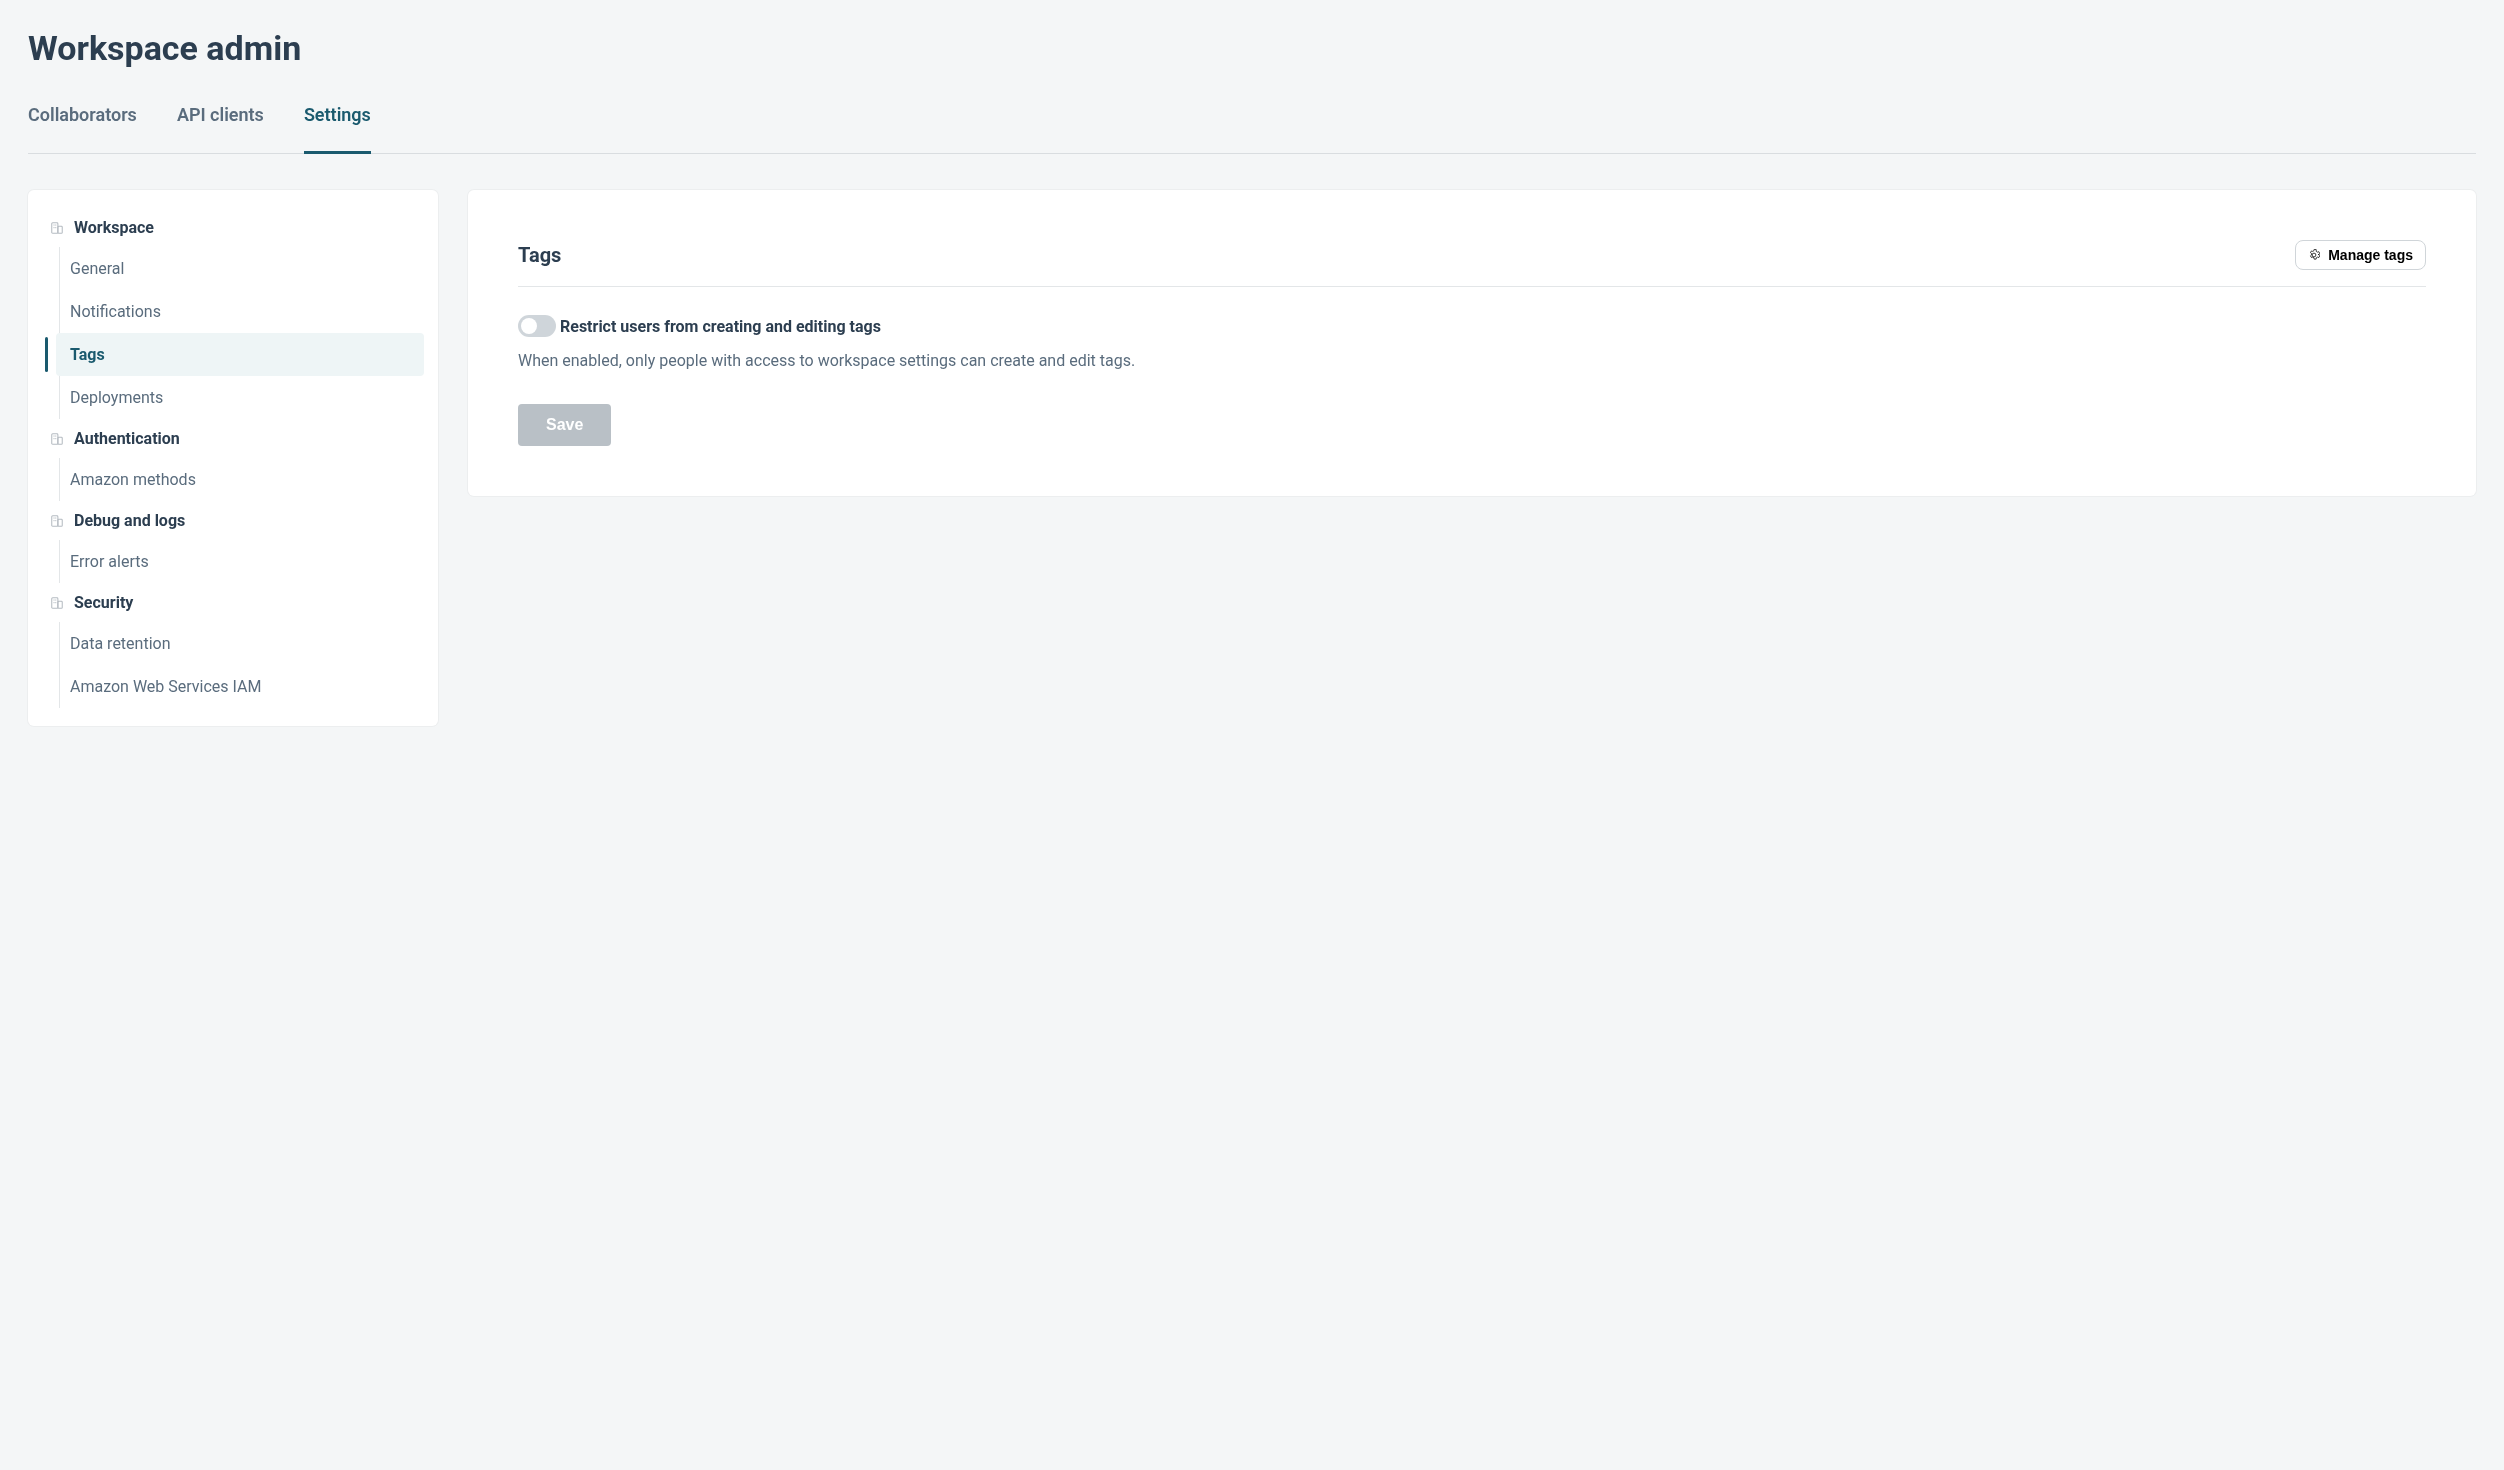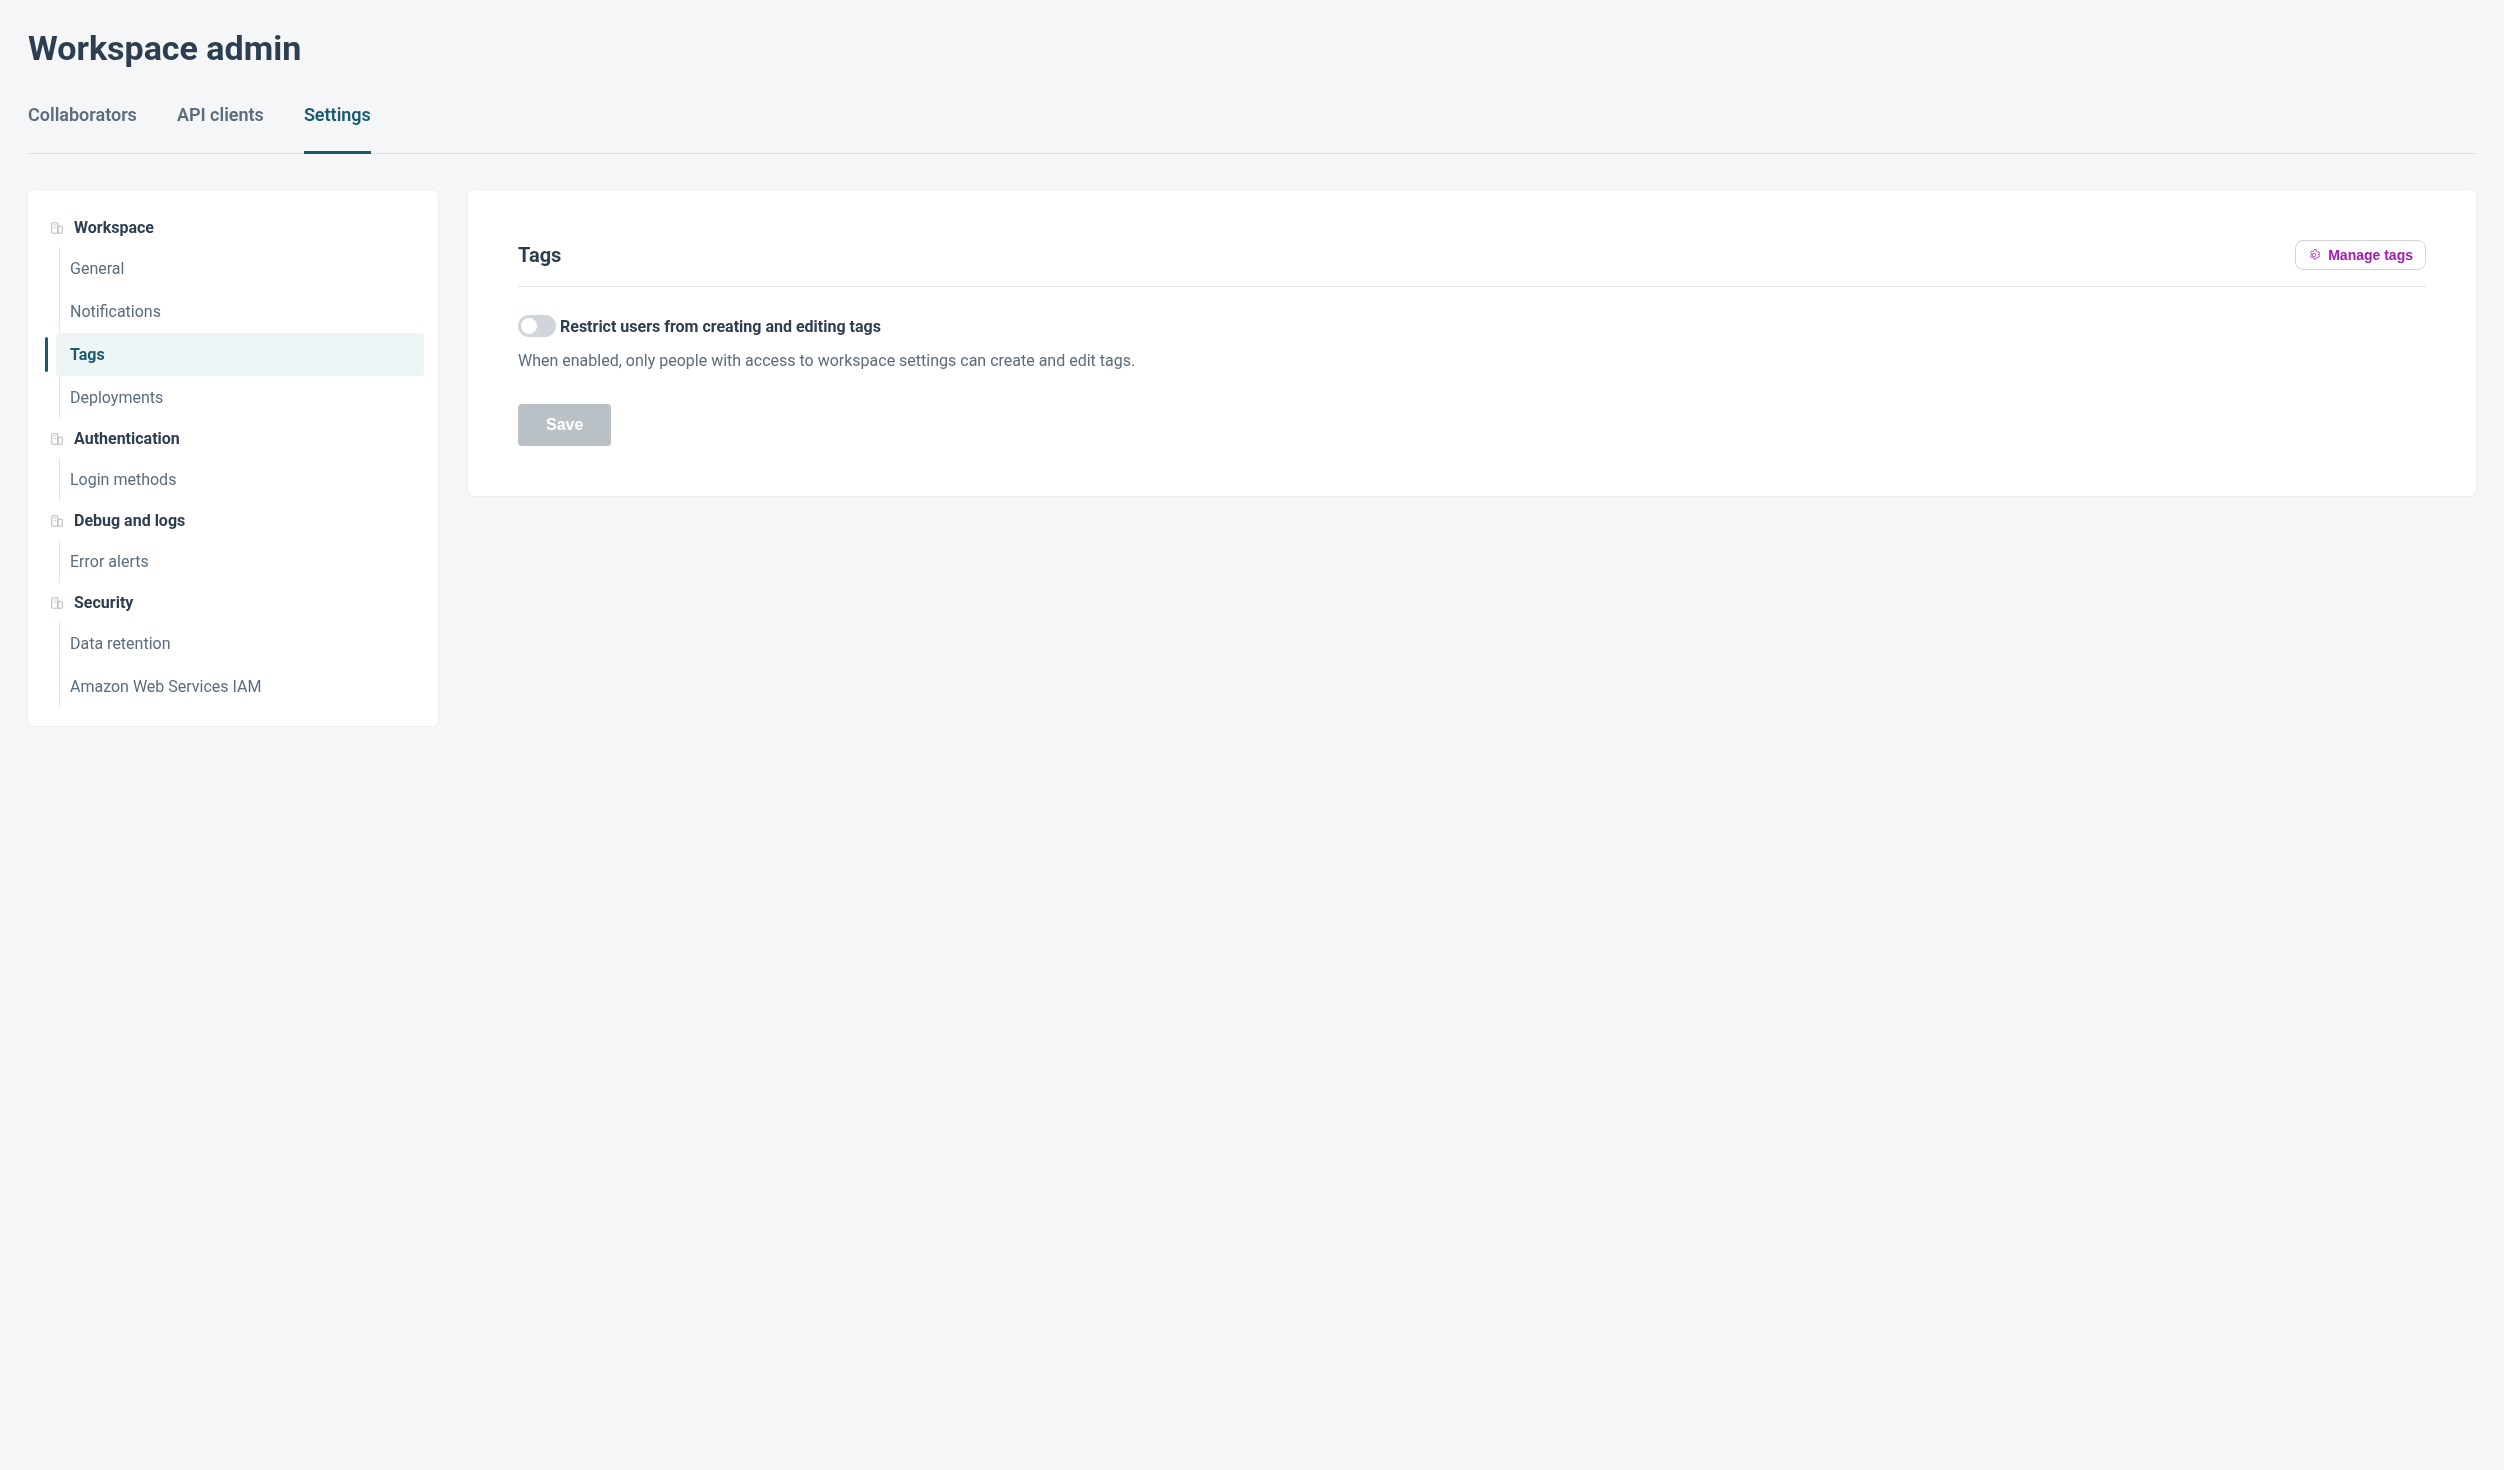--- a/index.html
+++ b/index.html
@@ -117,21 +117,21 @@
     .manage-btn {
       display: inline-flex;
       align-items: center;
       gap: 8px;
       background: #ffffff;
       border: 1px solid #d0d5d9;
       border-radius: 8px;
       padding: 6px 12px;
       font-size: 14px;
       font-weight: 600;
-      color: #a21caf;
+      color: #000000;
       cursor: pointer;
     }
     .manage-btn .gear {
       width: 12px;
       height: 12px;
     }
     .toggle-row {
       display: flex;
       align-items: center;
       gap: 4px;
@@ -213,21 +213,21 @@
           <rect x="2" y="2" width="7" height="12" rx="1" fill="none" stroke="currentColor" stroke-width="1.2"></rect>
           <rect x="9" y="6" width="5" height="8" rx="1" fill="none" stroke="currentColor" stroke-width="1.2"></rect>
           <rect x="4" y="4" width="1.2" height="1.2"></rect>
           <rect x="6" y="4" width="1.2" height="1.2"></rect>
           <rect x="4" y="7" width="1.2" height="1.2"></rect>
           <rect x="6" y="7" width="1.2" height="1.2"></rect>
         </svg>
       <span>Authentication</span>
     </div>
     <div class="sidebar-children">
-      <div class="sidebar-item">Login methods</div>
+      <div class="sidebar-item">Amazon methods</div>
     </div>
 
     <div class="sidebar-section-header">
       <svg class="sec-icon" viewBox="0 0 16 16" fill="currentColor">
           <rect x="2" y="2" width="7" height="12" rx="1" fill="none" stroke="currentColor" stroke-width="1.2"></rect>
           <rect x="9" y="6" width="5" height="8" rx="1" fill="none" stroke="currentColor" stroke-width="1.2"></rect>
           <rect x="4" y="4" width="1.2" height="1.2"></rect>
           <rect x="6" y="4" width="1.2" height="1.2"></rect>
           <rect x="4" y="7" width="1.2" height="1.2"></rect>
           <rect x="6" y="7" width="1.2" height="1.2"></rect>

